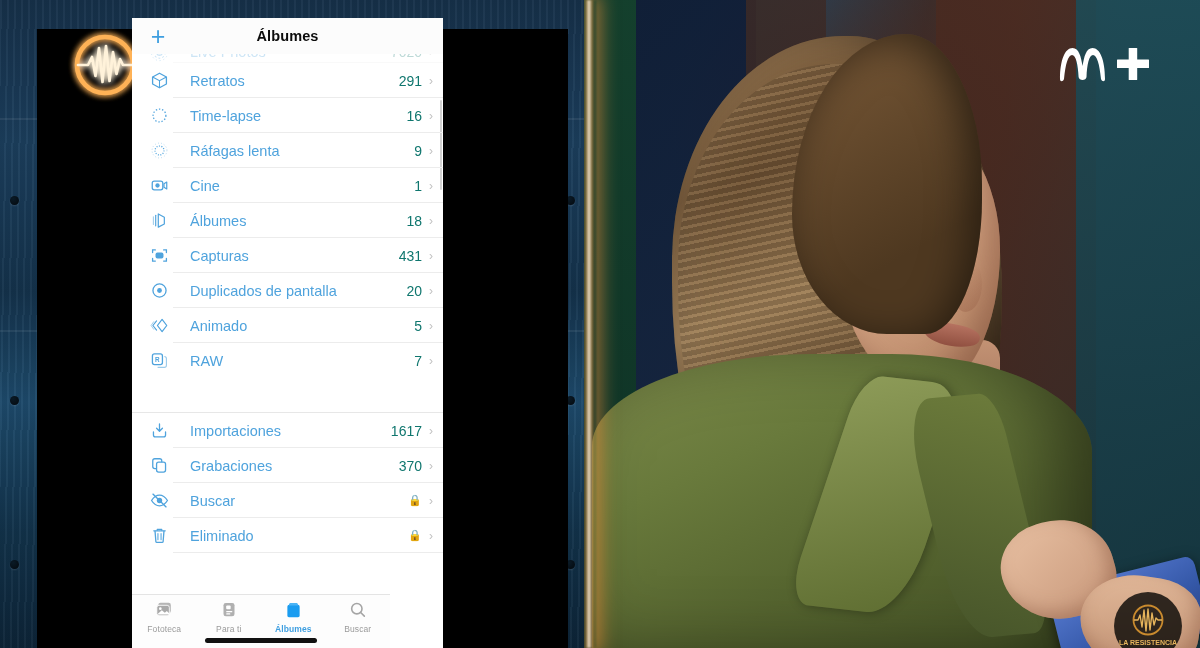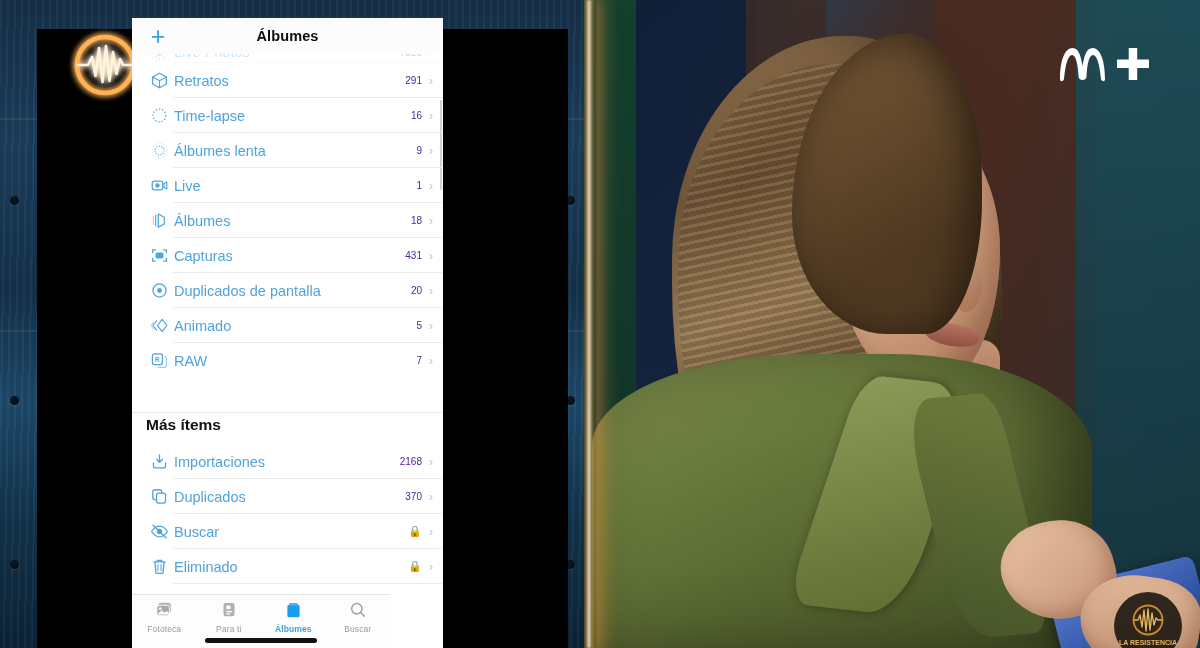--- a/index.html
+++ b/index.html
@@ -139,23 +139,23 @@
   .list-scroll{ position:relative; height:558px; overflow:hidden; }
 
   .row{
     position:relative; display:flex; align-items:center; height:35px;
     padding-left:14px; padding-right:10px;
   }
   .row .divider{
     position:absolute; left:41px; right:0; bottom:0; height:1px; background:#ececec;
   }
   .row-ico{ width:26px; height:24px; flex:0 0 26px; display:flex; align-items:center; justify-content:center; }
-  .row-label{ font-size:14.5px; color:#4fa3dd; margin-left:2px; white-space:nowrap; }
+  .row-label{ font-size:14.5px; color:#4fa3dd; margin-left:18px; white-space:nowrap; }
   .row-right{ margin-left:auto; display:flex; align-items:center; gap:7px; }
-  .row-count{ font-size:10px; color:#4c1d95; }
+  .row-count{ font-size:14px; color:#0f766e; }
   .chev{ color:#c2c2c2; font-size:12px; line-height:1; }
   .lock{ color:#8d8d8d; font-size:11px; }
 
   .row-faded { opacity:.28; }
 
   .section-gap{ height:34px; background:#fff; }
   .section-hdr{
     padding:3px 0 10px 14px; font-size:15.5px; font-weight:bold; color:#111;
   }
   .section-rule{ height:1px; background:#e7e7e7; margin-left:0; }
@@ -319,37 +319,37 @@
         <div class="divider"></div>
       </div>
 
       <div class="row">
         <div class="row-ico">
           <svg viewBox="0 0 22 22" width="19" height="19">
             <circle cx="11" cy="11" r="5.2" fill="none" stroke="#4fa3dd" stroke-width="1.4" stroke-dasharray="1.2 1.7"></circle>
             <circle cx="11" cy="11" r="8.6" fill="none" stroke="#9ccbea" stroke-width="1" stroke-dasharray="0.9 2.6"></circle>
           </svg>
         </div>
-        <div class="row-label">Álbumes lenta</div>
+        <div class="row-label">Ráfagas lenta</div>
         <div class="row-right">
           <div class="row-count">9</div>
           <div class="chev">›</div>
         </div>
         <div class="divider"></div>
       </div>
 
       <div class="row">
         <div class="row-ico">
           <svg viewBox="0 0 22 22" width="19" height="19">
             <rect x="2.6" y="6" width="12.2" height="10" rx="2.4" fill="none" stroke="#4fa3dd" stroke-width="1.5"></rect>
             <circle cx="8.7" cy="11" r="2.5" fill="#4fa3dd"></circle>
             <path d="M16.2 9 L19.4 7 V15 L16.2 13 Z" fill="none" stroke="#4fa3dd" stroke-width="1.4" stroke-linejoin="round"></path>
           </svg>
         </div>
-        <div class="row-label">Live</div>
+        <div class="row-label">Cine</div>
         <div class="row-right">
           <div class="row-count">1</div>
           <div class="chev">›</div>
         </div>
         <div class="divider"></div>
       </div>
 
       <div class="row">
         <div class="row-ico">
           <svg viewBox="0 0 22 22" width="19" height="19">
@@ -422,45 +422,44 @@
         </div>
         <div class="row-label">RAW</div>
         <div class="row-right">
           <div class="row-count">7</div>
           <div class="chev">›</div>
         </div>
       </div>
 
       <div class="section-gap"></div>
       <div class="section-rule"></div>
-      <div class="section-hdr">Más ítems</div>
 
       <div class="row">
         <div class="row-ico">
           <svg viewBox="0 0 22 22" width="19" height="19">
             <path d="M11 3.4 V11.6 M7.6 8.4 L11 11.8 L14.4 8.4" fill="none" stroke="#4fa3dd" stroke-width="1.5" stroke-linecap="round" stroke-linejoin="round"></path>
             <path d="M4 12.6 V16.2 A2.2 2.2 0 0 0 6.2 18.4 H15.8 A2.2 2.2 0 0 0 18 16.2 V12.6" fill="none" stroke="#4fa3dd" stroke-width="1.5" stroke-linecap="round"></path>
           </svg>
         </div>
         <div class="row-label">Importaciones</div>
         <div class="row-right">
-          <div class="row-count">2168</div>
+          <div class="row-count">1617</div>
           <div class="chev">›</div>
         </div>
         <div class="divider"></div>
       </div>
 
       <div class="row">
         <div class="row-ico">
           <svg viewBox="0 0 22 22" width="19" height="19">
             <rect x="3.2" y="3.2" width="10.4" height="11.4" rx="2.4" fill="none" stroke="#4fa3dd" stroke-width="1.5"></rect>
             <rect x="7.6" y="7.2" width="10.4" height="11.4" rx="2.4" fill="#fff" stroke="#4fa3dd" stroke-width="1.5"></rect>
           </svg>
         </div>
-        <div class="row-label">Duplicados</div>
+        <div class="row-label">Grabaciones</div>
         <div class="row-right">
           <div class="row-count">370</div>
           <div class="chev">›</div>
         </div>
         <div class="divider"></div>
       </div>
 
       <div class="row">
         <div class="row-ico">
           <svg viewBox="0 0 22 22" width="19" height="19">

